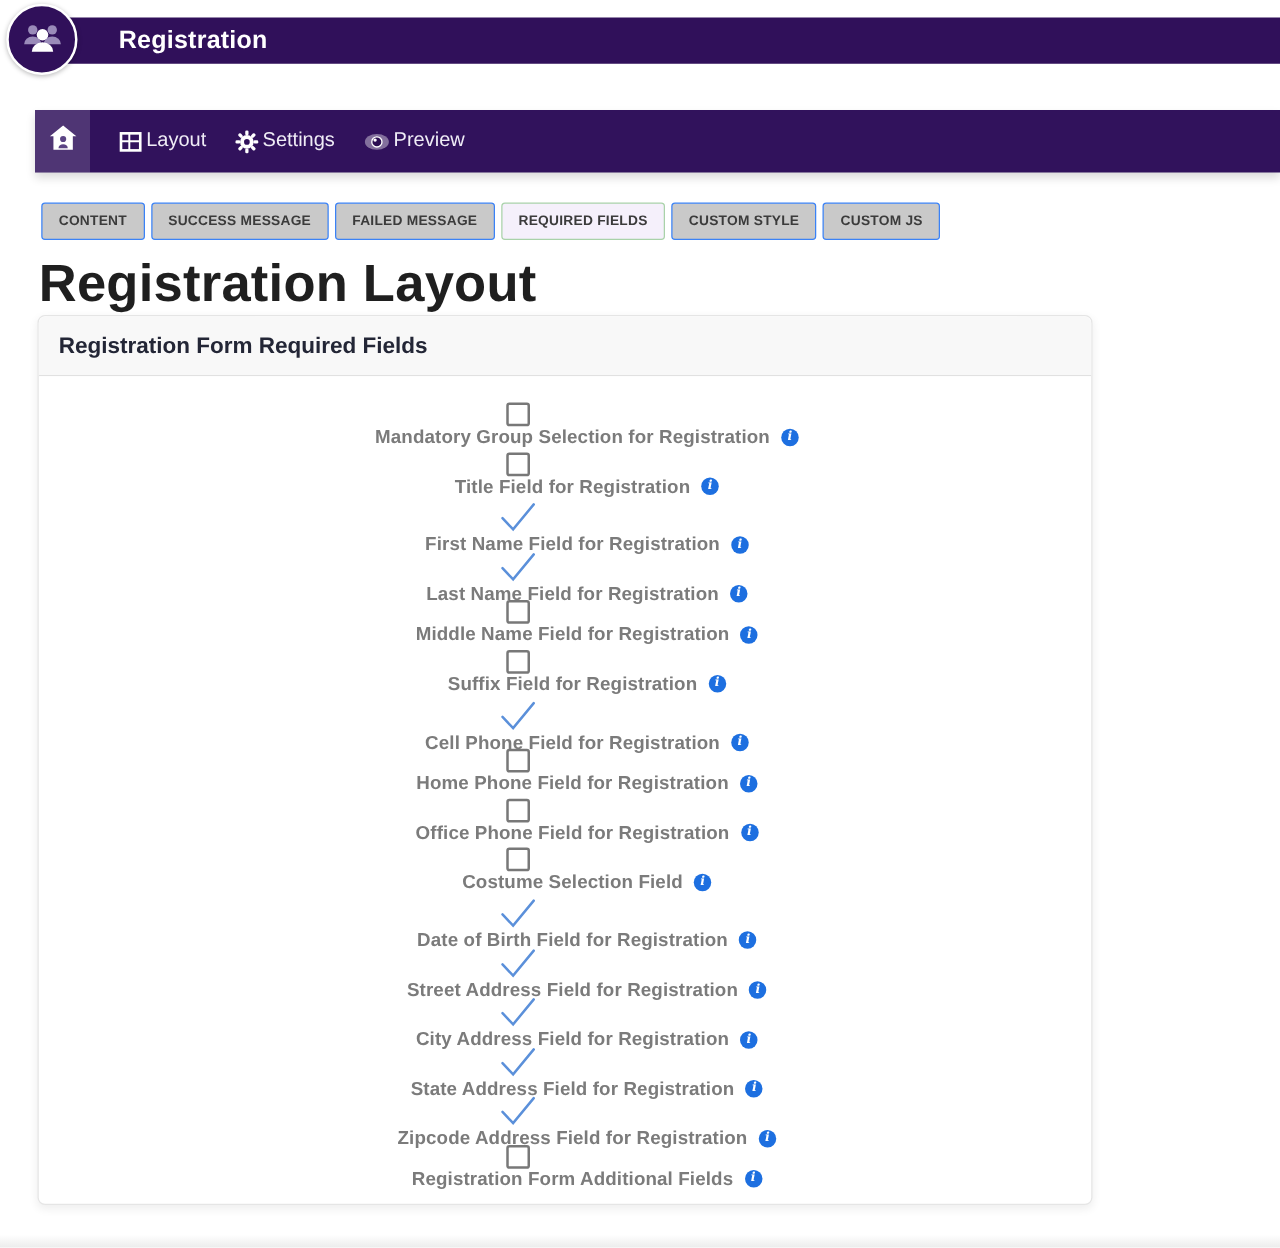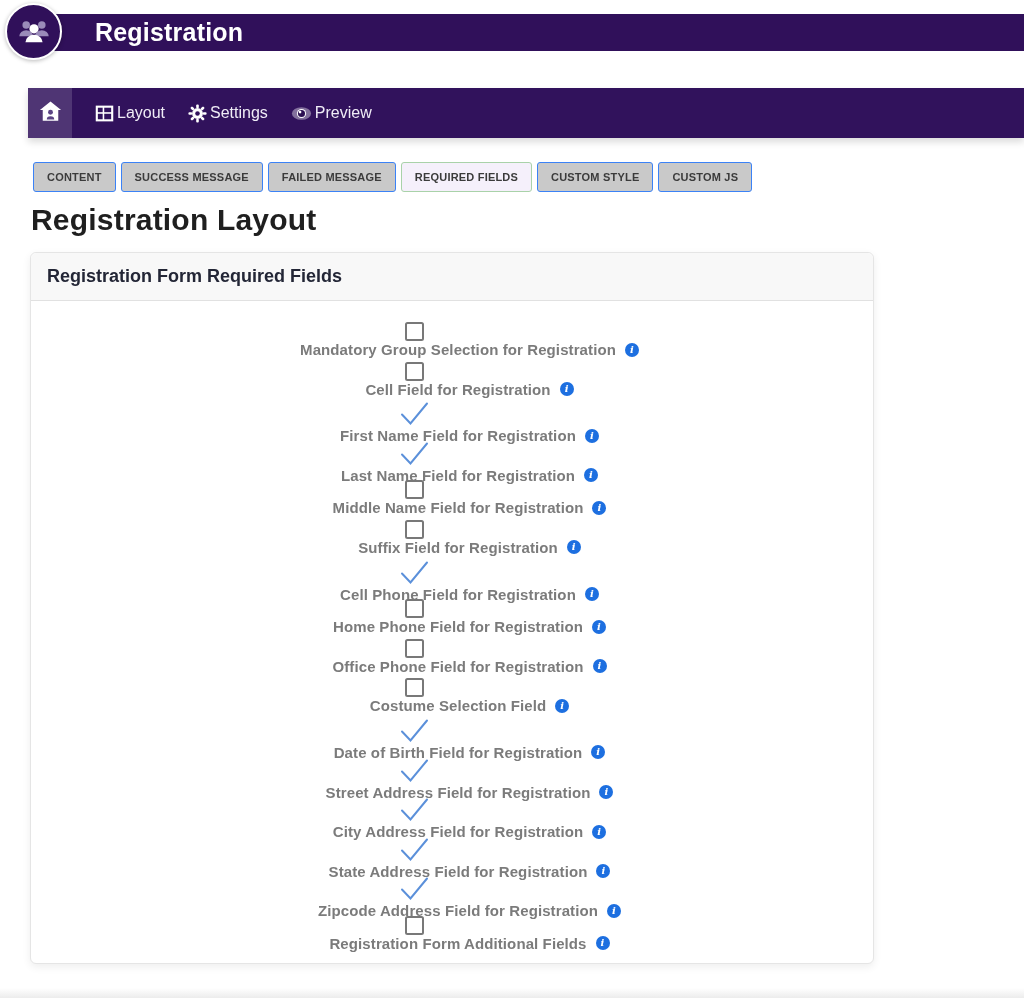--- a/index.html
+++ b/index.html
@@ -9,21 +9,21 @@
     font-family:"Liberation Sans", sans-serif;
     -webkit-font-smoothing:antialiased;
   }
 
   
   .top-bar {
     position:absolute; left:30px; right:0; top:14px; height:37px;
     background:#30105a; display:flex; align-items:center;
   }
   .top-bar-title {
-    margin-left:65px; color:#fff; font-size:25px; font-weight:700; letter-spacing:.2px;
+    margin-left:65px; color:#fff; font-size:20px; font-weight:700; letter-spacing:.2px;
   }
   .logo-circle {
     position:absolute; left:5px; top:3px; width:57px; height:57px; border-radius:50%;
     background:#30105a; border:2px solid #fff;
     box-shadow:0 1px 4px rgba(0,0,0,.28);
     display:flex; align-items:center; justify-content:center; z-index:2;
   }
 
   
   .nav-bar {
@@ -48,21 +48,21 @@
     background:#c9c9c9; border:1px solid #3b82f6; border-radius:3px;
     font-family:"Liberation Sans", sans-serif;
     font-size:11px; font-weight:700; color:#3b3b3b; letter-spacing:.2px;
     cursor:pointer; white-space:nowrap;
   }
   .tab.active { background:#f5f0fb; border-color:#a9d2a9; }
 
   
   .page-title {
     position:absolute; left:31px; top:203px;
-    font-size:30px; font-weight:700; color:#1f1f1f; letter-spacing:.2px;
+    font-size:42px; font-weight:700; color:#1f1f1f; letter-spacing:.2px;
   }
 
   
   .panel {
     position:absolute; left:30px; top:252px; width:844px; height:712px;
     background:#fff; border:1px solid #e5e5e5; border-radius:6px;
     box-shadow:0 3px 8px rgba(0,0,0,.07);
   }
   .panel-header {
     height:48px; background:#f8f8f8; border-bottom:1px solid #e1e1e1;
@@ -204,21 +204,21 @@
   </div>
 
   <div class="field-row">
     <div class="check-cell">
       <span class="check-slot">
         <span class="checkbox"></span>
 
       </span>
     </div>
     <div class="field-label">
-      <span>Cell Field for Registration</span>
+      <span>Title Field for Registration</span>
       <span class="info-icon">i</span>
     </div>
   </div>
 
   <div class="field-row">
     <div class="check-cell">
       <span class="check-slot">
 
         <span class="checkmark">
           <svg width="31" height="26" viewBox="0 0 31 26">

